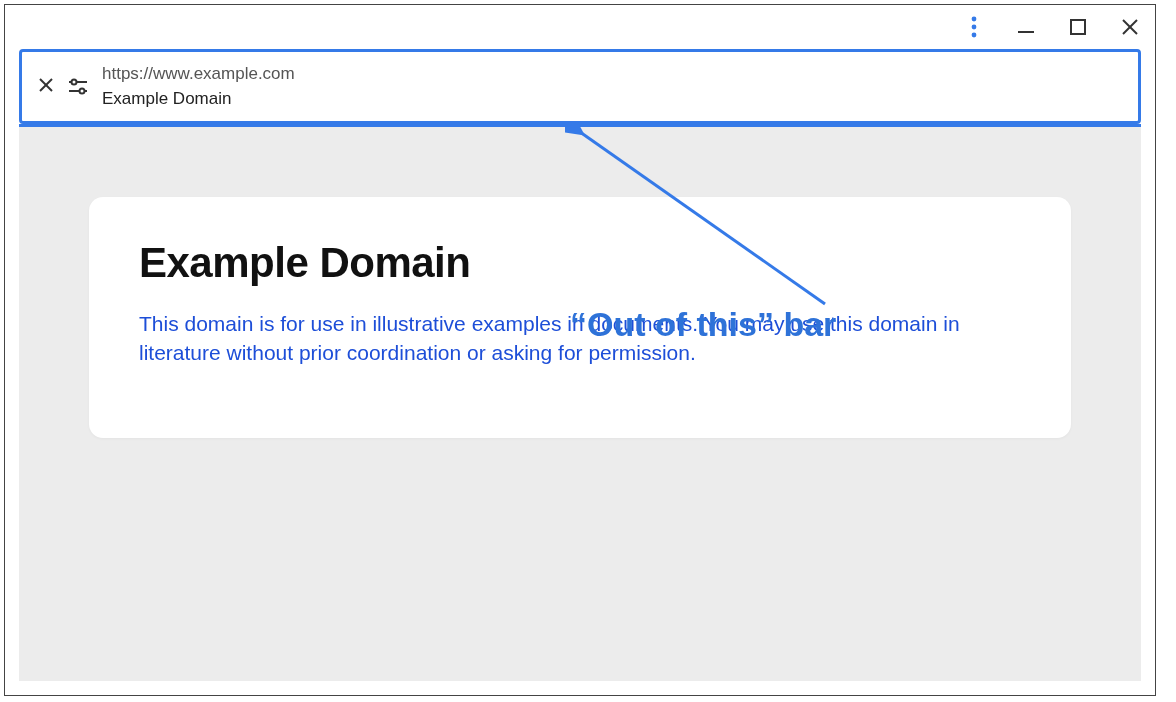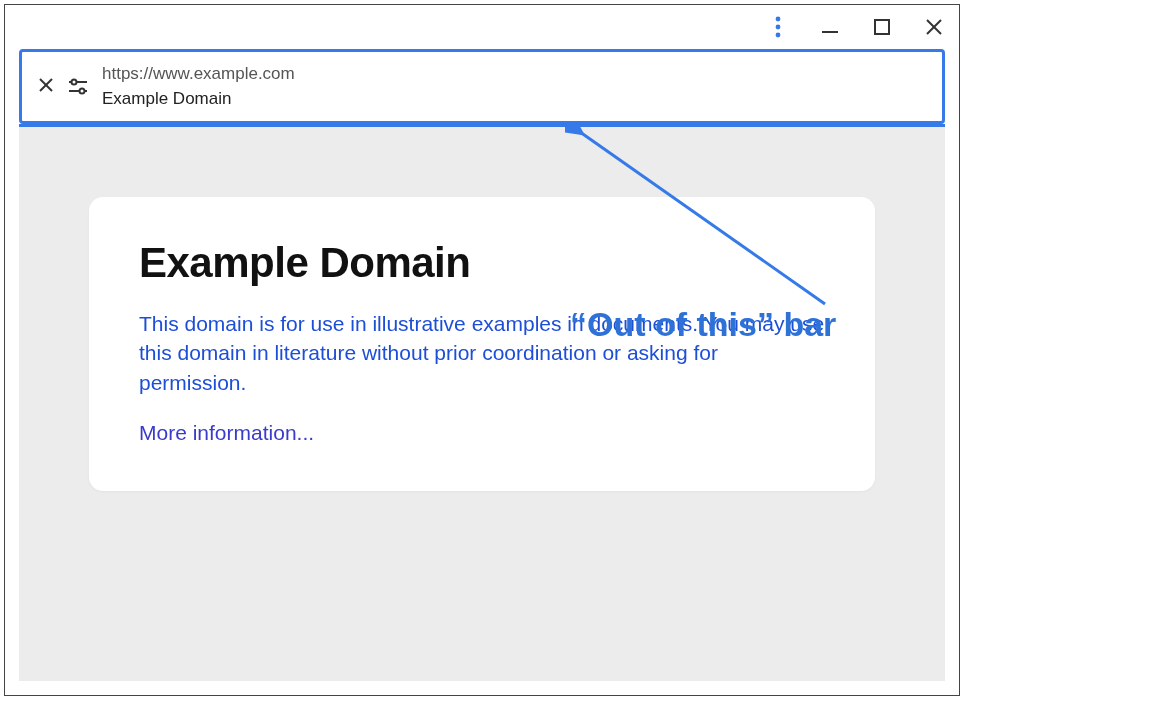--- a/index.html
+++ b/index.html
@@ -5,21 +5,21 @@
   * { box-sizing: border-box; }
   html, body { margin:0; padding:0; }
   body {
     font-family: Arial, Helvetica, sans-serif;
     background:#fff;
     width:1176px;
     height:702px;
   }
   .window {
     position:relative;
-    width:956px;
+    width:1152px;
     height:692px;
     margin:4px;
     border:1px solid #444;
     background:#fff;
     overflow:hidden;
   }
   .titlebar {
     height:44px;
     display:flex;
     justify-content:flex-end;
@@ -170,21 +170,20 @@
     <div class="url-block">
       <div class="url-line">https://www.example.com</div>
       <div class="title-line">Example Domain</div>
     </div>
   </div>
 
   <div class="content-area">
     <div class="card">
       <h1>Example Domain</h1>
       <p>This domain is for use in illustrative examples in documents. You may use this domain in literature without prior coordination or asking for permission.</p>
-      <a href="#">More information...</a>
     </div>
   </div>
 
   <svg class="arrow" viewBox="0 0 300 190">
     <defs>
       <marker id="ah" markerWidth="12" markerHeight="12" refX="2" refY="5" orient="auto">
         <path d="M10,0 L0,5 L10,10 Z" fill="#357ae8"></path>
       </marker>
     </defs>
     <line x1="260" y1="180" x2="15" y2="8" stroke="#357ae8" stroke-width="3" marker-end="url(#ah)"></line>

